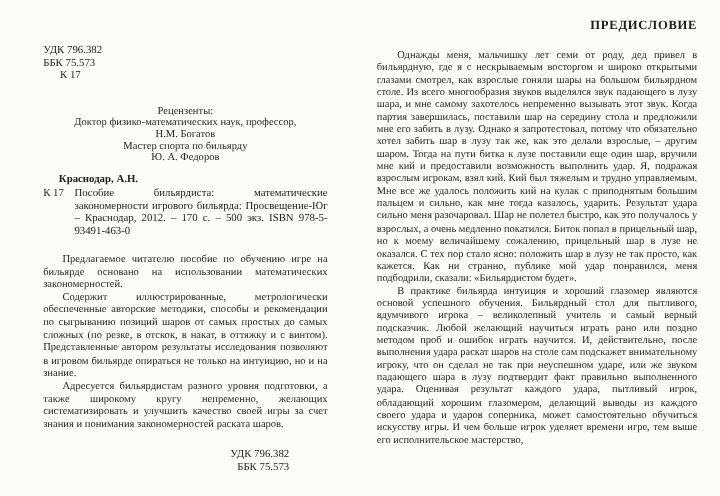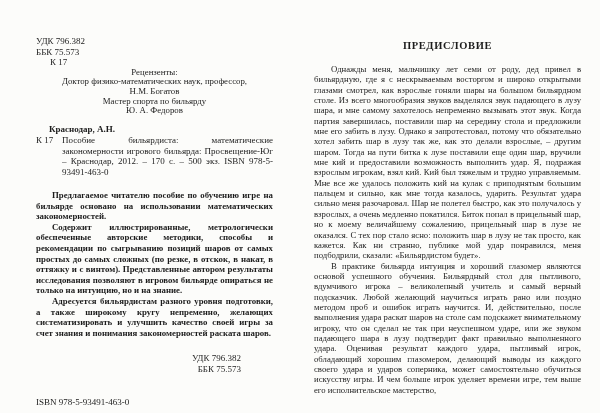--- a/index.html
+++ b/index.html
@@ -11,34 +11,34 @@
     position: relative;
     overflow: hidden;
   }
   .page { position: absolute; top: 0; }
   .page-left  { left: 36px;  width: 237px; }
   .page-right { left: 314px; width: 267px; }
 
   
   .udk-block { margin-top: 36px; font-size: 9px; line-height: 10.5px; }
   .udk-block .indent1 { padding-left: 14px; }
-  .reviewers { margin-top: 0; text-align: center; font-size: 8.8px; line-height: 9.7px; }
+  .reviewers { margin-top: 20px; text-align: center; font-size: 8.8px; line-height: 9.7px; }
   .italic { }
   .author-block { margin-top: 8px; font-size: 9px; line-height: 10.8px; }
   .author-name { font-weight: bold; padding-left: 13px; }
   .annotation-wrap { position: relative; padding-left: 26px; text-align: justify; }
   .annotation-code { position: absolute; left: 0; top: 0; }
   .body-paragraphs { margin-top: 12px; font-size: 8.8px; line-height: 10.6px; text-align: justify; }
   .body-paragraphs p, .right-body p { margin: 0; }
-  .body-paragraphs p { text-indent: 16px; font-weight: bold; }
+  .body-paragraphs p { text-indent: 16px; }
   .udk-bottom { margin-top: 15px; text-align: right; padding-right: 32px; font-size: 9px; line-height: 10.8px; }
   .isbn-row { margin-top: 22px; font-size: 9px; line-height: 10.5px; }
 
   
-  .preface-title { margin-top: 40px; text-align: center; font-weight: bold; font-size: 10.5px; letter-spacing: 0.6px; }
+  .preface-title { margin-top: 16px; text-align: right; font-weight: bold; font-size: 10.5px; letter-spacing: 0.6px; }
   .right-body { margin-top: 13px; font-size: 8.7px; line-height: 10.35px; text-align: justify; }
   .right-body p { text-indent: 17px; }
 </style>
 </head>
 <body>
 
 <div class="page page-left">
 
   <div class="udk-block">
     <div>УДК 796.382</div>

